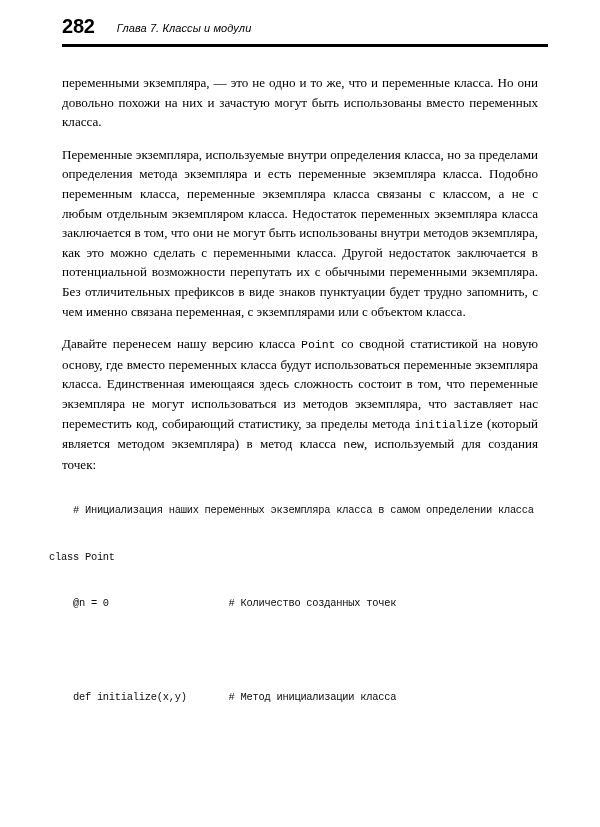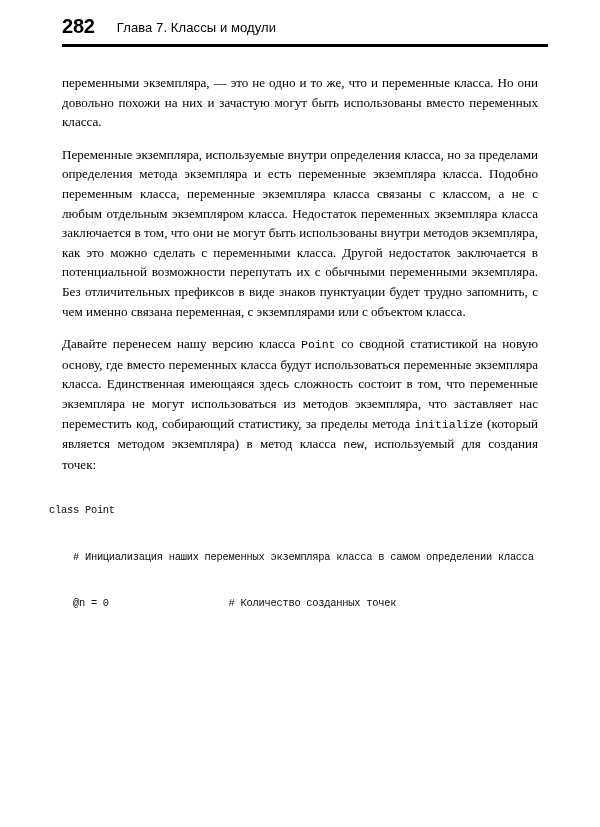--- a/index.html
+++ b/index.html
@@ -39,26 +39,27 @@
     gap: 22px;
     font-family: "Liberation Sans", "DejaVu Sans", sans-serif;
   }
   .folio {
     font-size: 20px;
     font-weight: bold;
     letter-spacing: -0.2px;
     line-height: 1;
   }
   .chapter-title {
-    font-size: 13px;
+    font-size: 11px;
     font-weight: normal;
     letter-spacing: 0.1px;
     line-height: 1;
     position: relative;
     top: -1px;
+    font-style: italic;
   }
   .header-rule {
     position: absolute;
     left: 62px;
     right: 52px;
     top: 44px;
     height: 2.5px;
     background: #000000;
   }
 
@@ -119,24 +120,25 @@
   </div>
   <div class="header-rule"></div>
 
   <div class="body-text">
     <p class="para">переменными экземпляра, — это не одно и то же, что и переменные класса. Но они довольно похожи на них и зачастую могут быть использованы вместо переменных класса.</p>
     <p class="para">Переменные экземпляра, используемые внутри определения класса, но за пределами определения метода экземпляра и есть переменные экземпляра класса. Подобно переменным класса, переменные экземпляра класса связаны с классом, а не с любым отдельным экземпляром класса. Недостаток переменных экземпляра класса заключается в том, что они не могут быть использованы внутри методов экземпляра, как это можно сделать с переменными класса. Другой недостаток заключается в потенциальной возможности перепутать их с обычными переменными экземпляра. Без отличительных префиксов в виде знаков пунктуации будет трудно запомнить, с чем именно связана переменная, с экземплярами или с объектом класса.</p>
     <p class="para"><span>Давайте перенесем нашу версию класса </span><span class="mono-in">Point</span><span> со сводной статистикой на новую основу, где вместо переменных класса будут использоваться переменные экземпляра класса. Единственная имеющаяся здесь сложность состоит в том, что переменные экземпляра не могут использоваться из методов экземпляра, что заставляет нас переместить код, собирающий статистику, за пределы метода </span><span class="mono-in">initialize</span><span> (который является методом экземпляра) в метод класса </span><span class="mono-in">new</span><span>, используемый для создания точек:</span></p>
   </div>
 
   <div class="code-block">
+    <div class="code-line">    # Инициализация наших переменных экземпляра класса в самом определении класса</div>
     <div class="code-line">class Point</div>
-    <div class="code-line">    # Инициализация наших переменных экземпляра класса в самом определении класса</div>
     <div class="code-line">    @n = 0                    # Количество созданных точек</div>
     <div class="code-line blank"></div>
+    <div class="code-line">    def initialize(x,y)       # Метод инициализации класса</div>
     
     
     
     
     
     
     
     
     
     

